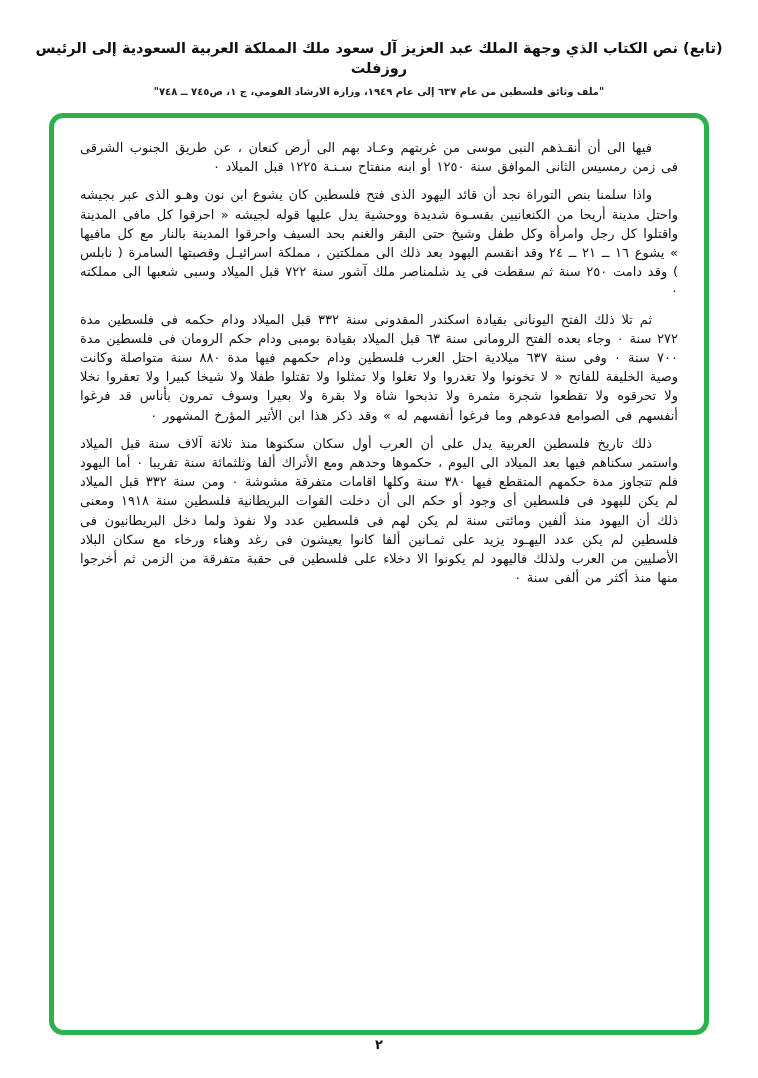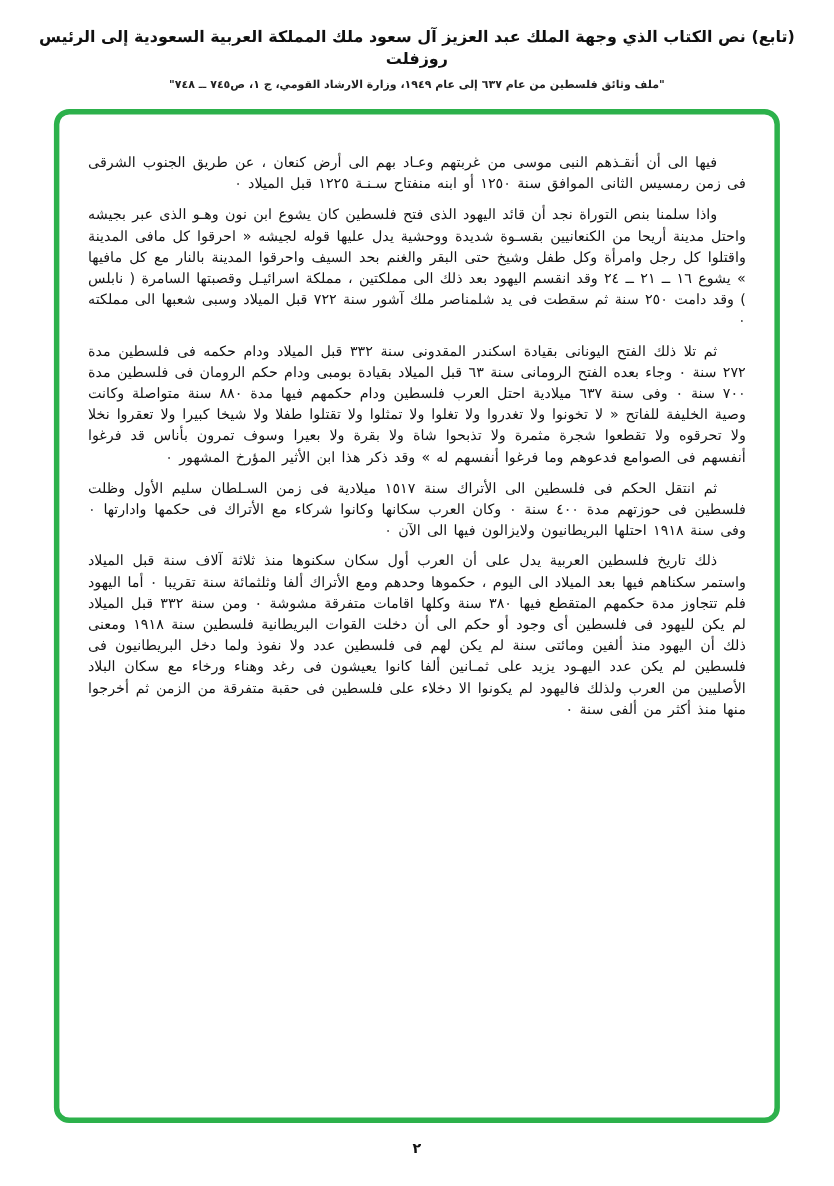--- a/index.html
+++ b/index.html
@@ -14,21 +14,21 @@
     font-family: "DejaVu Sans", sans-serif;
     color: #151515;
     overflow: hidden;
   }
   .page {
     width: 758px;
     height: 1078px;
     position: relative;
   }
   .header {
-    padding-top: 24px;
+    padding-top: 38px;
     text-align: center;
     direction: rtl;
   }
   .header .title {
     font-size: 14.5px;
     font-weight: bold;
     color: #101010;
     letter-spacing: 0px;
     line-height: 20px;
     padding: 0 30px;
@@ -40,21 +40,21 @@
     margin-top: 7px;
     line-height: 13px;
   }
   .frame {
     box-sizing: border-box;
     width: 660px;
     height: 922px;
     margin: 15px auto 0 auto;
     border: 5px solid #2cb14b;
     border-radius: 14px;
-    padding: 35px 26px 16px 26px;
+    padding: 20px 26px 16px 26px;
     background: #ffffff;
     overflow: hidden;
   }
   .frame p {
     direction: rtl;
     text-align: justify;
     font-size: 13px;
     line-height: 19.2px;
     margin: 0 0 9px 0;
     text-indent: 26px;
@@ -82,19 +82,18 @@
 
   <div class="header">
     <div class="title">(تابع) نص الكتاب الذي وجهة الملك عبد العزيز آل سعود ملك المملكة العربية السعودية إلى الرئيس روزفلت</div>
     <div class="citation">"ملف وثائق فلسطين من عام ٦٣٧ إلى عام ١٩٤٩، وزارة الارشاد القومي، ج ١، ص٧٤٥ ــ ٧٤٨"</div>
   </div>
 
   <div class="frame">
     <p>فيها الى أن أنقـذهم النبى موسى من غربتهم وعـاد بهم الى أرض كنعان ، عن طريق الجنوب الشرقى فى زمن رمسيس الثانى الموافق سنة ١٢٥٠ أو ابنه منفتاح سـنـة ١٢٢٥ قبل الميلاد ٠</p>
     <p>واذا سلمنا بنص التوراة نجد أن قائد اليهود الذى فتح فلسطين كان يشوع ابن نون وهـو الذى عبر بجيشه واحتل مدينة أريحا من الكنعانيين بقسـوة شديدة ووحشية يدل عليها قوله لجيشه « احرقوا كل مافى المدينة واقتلوا كل رجل وامرأة وكل طفل وشيخ حتى البقر والغنم بحد السيف واحرقوا المدينة بالنار مع كل مافيها » يشوع ١٦ ــ ٢١ ــ ٢٤ وقد انقسم اليهود بعد ذلك الى مملكتين ، مملكة اسرائيـل وقصبتها السامرة ( نابلس ) وقد دامت ٢٥٠ سنة ثم سقطت فى يد شلمناصر ملك آشور سنة ٧٢٢ قبل الميلاد وسبى شعبها الى مملكته ٠</p>
     <p>ثم تلا ذلك الفتح اليونانى بقيادة اسكندر المقدونى سنة ٣٣٢ قبل الميلاد ودام حكمه فى فلسطين مدة ٢٧٢ سنة ٠ وجاء بعده الفتح الرومانى سنة ٦٣ قبل الميلاد بقيادة بومبى ودام حكم الرومان فى فلسطين مدة ٧٠٠ سنة ٠ وفى سنة ٦٣٧ ميلادية احتل العرب فلسطين ودام حكمهم فيها مدة ٨٨٠ سنة متواصلة وكانت وصية الخليفة للفاتح « لا تخونوا ولا تغدروا ولا تغلوا ولا تمثلوا ولا تقتلوا طفلا ولا شيخا كبيرا ولا تعقروا نخلا ولا تحرقوه ولا تقطعوا شجرة مثمرة ولا تذبحوا شاة ولا بقرة ولا بعيرا وسوف تمرون بأناس قد فرغوا أنفسهم فى الصوامع فدعوهم وما فرغوا أنفسهم له » وقد ذكر هذا ابن الأثير المؤرخ المشهور ٠</p>
-    <p>ثم انتقل الحكم فى فلسطين الى الأتراك سنة ١٥١٧ ميلادية فى زمن السـلطان سليم الأول وظلت فلسطين فى حوزتهم مدة ٤٠٠ سنة ٠ وكان العرب سكانها وكانوا شركاء مع الأتراك فى حكمها وادارتها ٠ وفى سنة ١٩١٨ احتلها البريطانيون ولايزالون فيها الى الآن ٠</p>
     <p>ذلك تاريخ فلسطين العربية يدل على أن العرب أول سكان سكنوها منذ ثلاثة آلاف سنة قبل الميلاد واستمر سكناهم فيها بعد الميلاد الى اليوم ، حكموها وحدهم ومع الأتراك ألفا وثلثمائة سنة تقريبا ٠ أما اليهود فلم تتجاوز مدة حكمهم المتقطع فيها ٣٨٠ سنة وكلها اقامات متفرقة مشوشة ٠ ومن سنة ٣٣٢ قبل الميلاد لم يكن لليهود فى فلسطين أى وجود أو حكم الى أن دخلت القوات البريطانية فلسطين سنة ١٩١٨ ومعنى ذلك أن اليهود منذ ألفين ومائتى سنة لم يكن لهم فى فلسطين عدد ولا نفوذ ولما دخل البريطانيون فى فلسطين لم يكن عدد اليهـود يزيد على ثمـانين ألفا كانوا يعيشون فى رغد وهناء ورخاء مع سكان البلاد الأصليين من العرب ولذلك فاليهود لم يكونوا الا دخلاء على فلسطين فى حقبة متفرقة من الزمن ثم أخرجوا منها منذ أكثر من ألفى سنة ٠</p>
   </div>
 
   <div class="page-number">٢</div>
 
 </div>
 
 </body></html>

